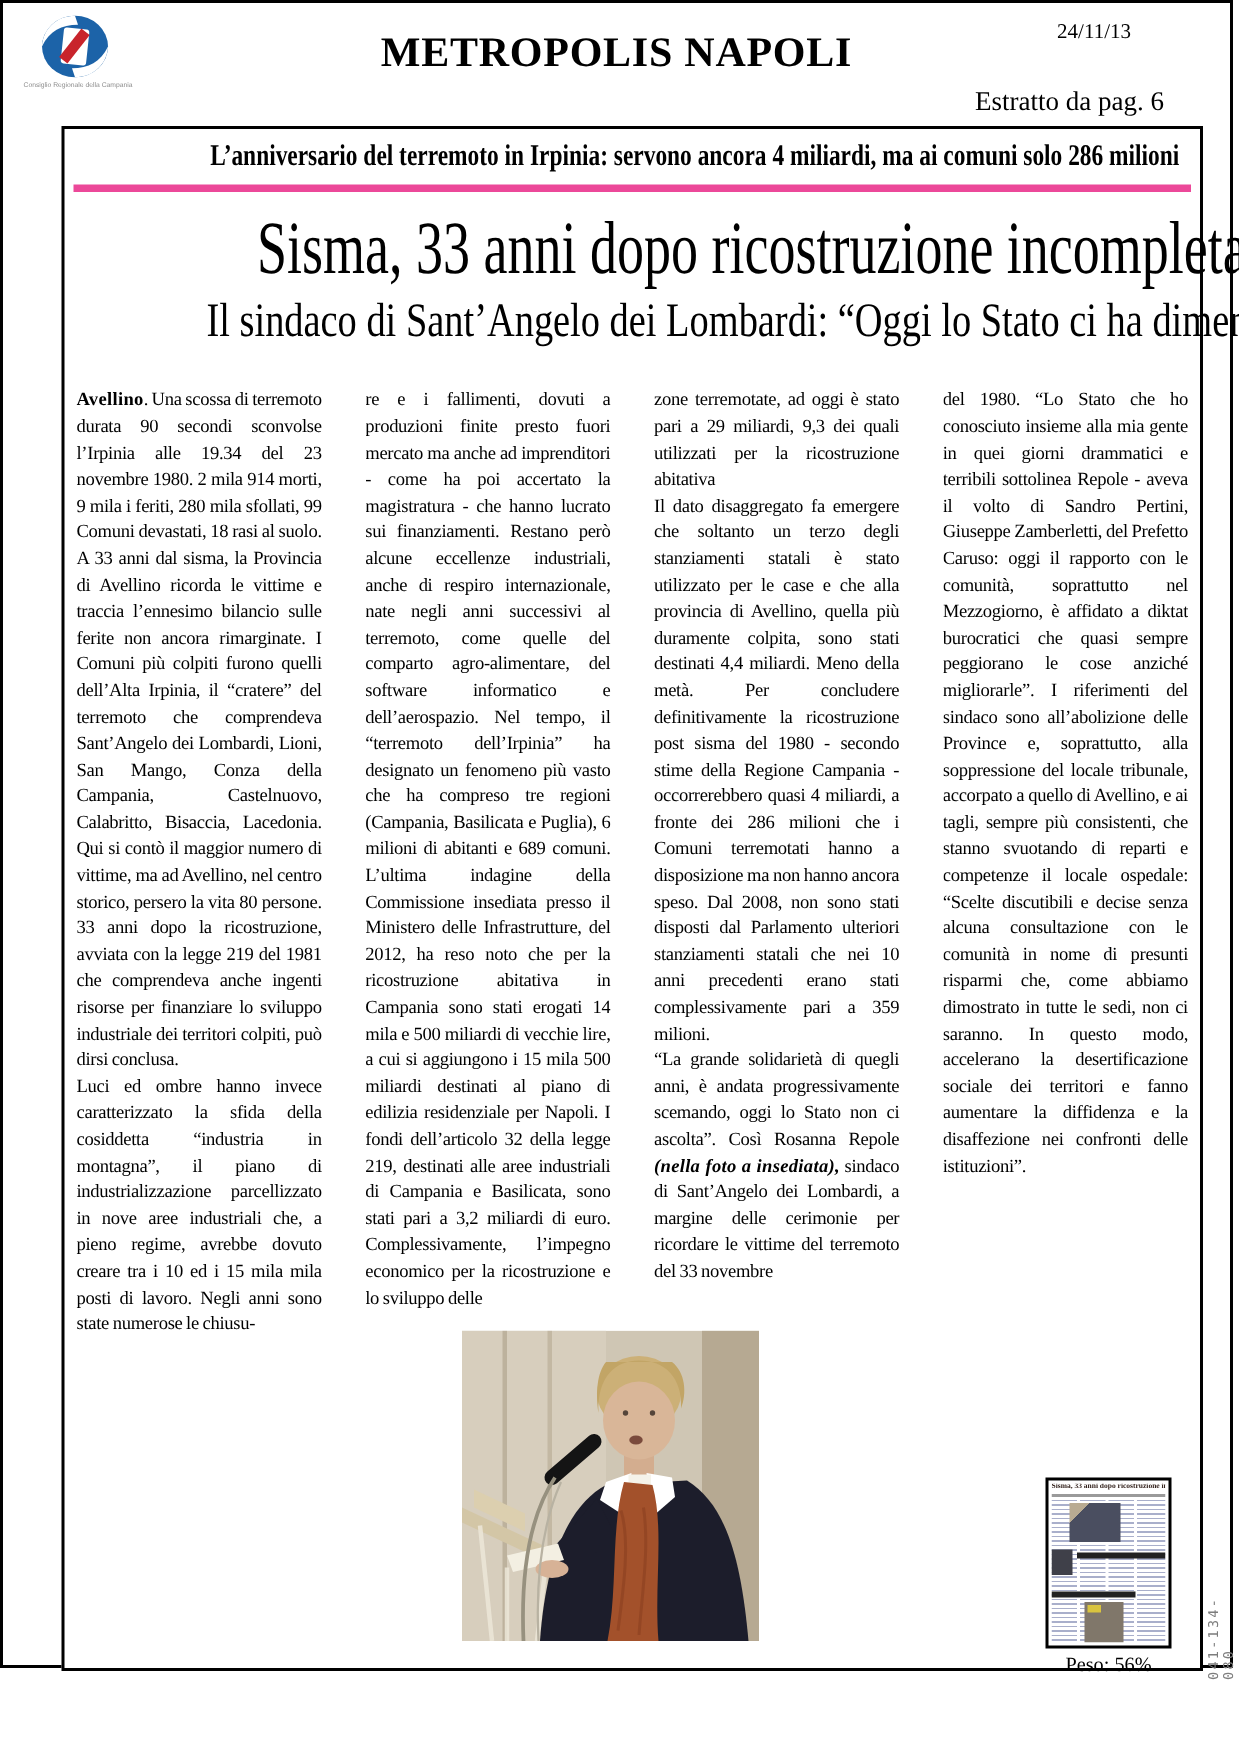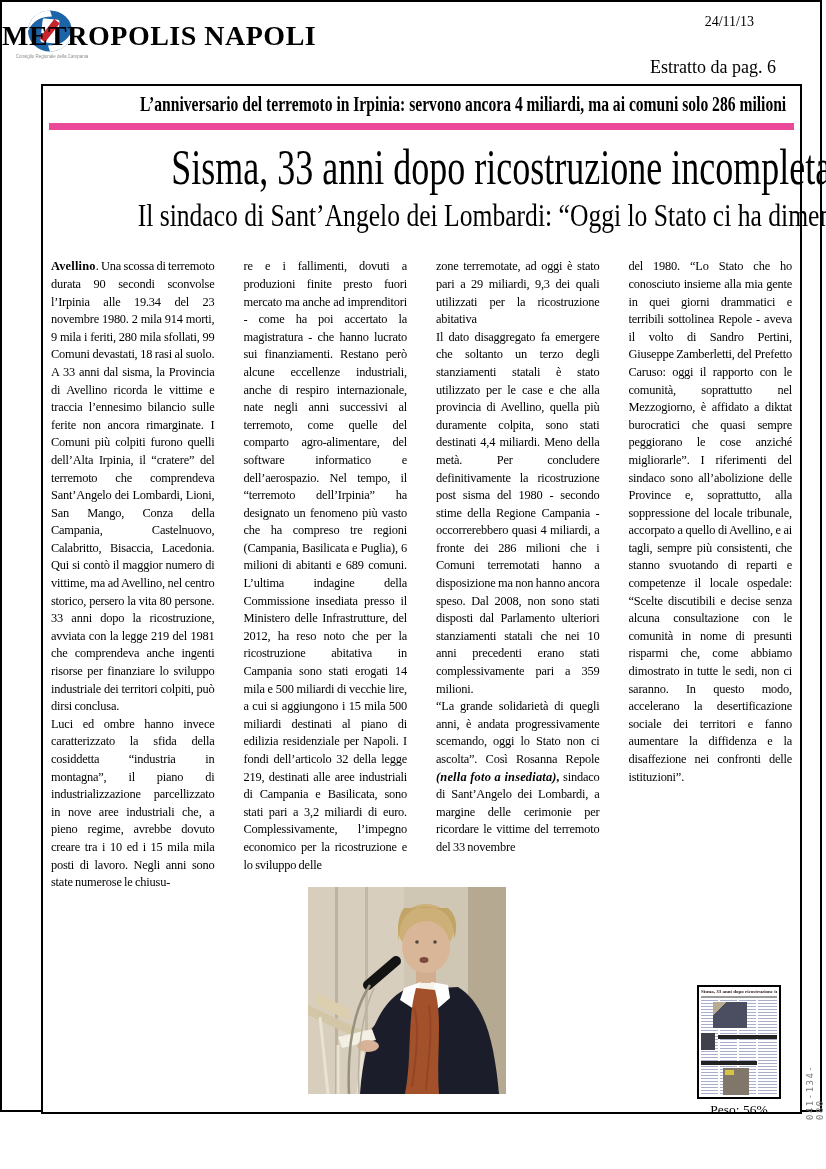--- a/index.html
+++ b/index.html
@@ -7,28 +7,28 @@
     width:826px;height:1169px;position:relative;background:#fff;
     font-family:"Liberation Serif","DejaVu Serif",serif;color:#000;
     overflow:hidden;
   }
   .frame{position:absolute;left:0;top:0;width:822px;height:1112px;
     border:2px solid #000;box-sizing:border-box;background:#fff;}
   
   .logo{position:absolute;left:20px;top:6px;width:56px;height:46px;}
   .logo-cap{position:absolute;left:2px;top:52px;width:96px;text-align:center;
     font-family:"Liberation Sans","DejaVu Sans",sans-serif;font-size:4.5px;color:#8e8e8e;}
-  .masthead{position:absolute;left:0;right:0;top:18px;
+  .masthead{position:absolute;left:0;right:0;top:18px;text-align:center;
     font-size:28px;font-weight:bold;letter-spacing:.5px;}
   .date{position:absolute;right:66px;top:12px;font-size:14px;}
   .estratto{position:absolute;right:44px;top:55px;font-size:18px;}
   
   .box{position:absolute;left:39px;top:82px;width:761px;height:1030px;
     border:2px solid #000;box-sizing:border-box;background:#fff;}
-  .kicker{margin:7px 6px 0;padding-bottom:7px;border-bottom:7px solid #ec4899;
+  .kicker{margin:7px 6px 0;padding-bottom:7px;border-bottom:5px solid #ec4899;
     text-align:center;font-weight:bold;font-size:20px;white-space:nowrap;}
   .cond{display:inline-block;transform-origin:center;white-space:nowrap;}
   .kicker .cond{transform:scaleX(.78);}
   .headline{margin:8px 0 0;text-align:center;font-size:50px;line-height:58px;}
   .headline .cond{transform:scaleX(.72);}
   .subhead{margin:4px 0 0;text-align:center;font-size:32px;line-height:30px;}
   .subhead .cond{transform:scaleX(.8);}
   .cols{position:absolute;left:8px;right:8px;top:160px;height:662px;
     display:flex;gap:29px;overflow:hidden;}
   .col{flex:1;min-width:0;font-size:12.4px;line-height:17.6px;text-align:justify;

